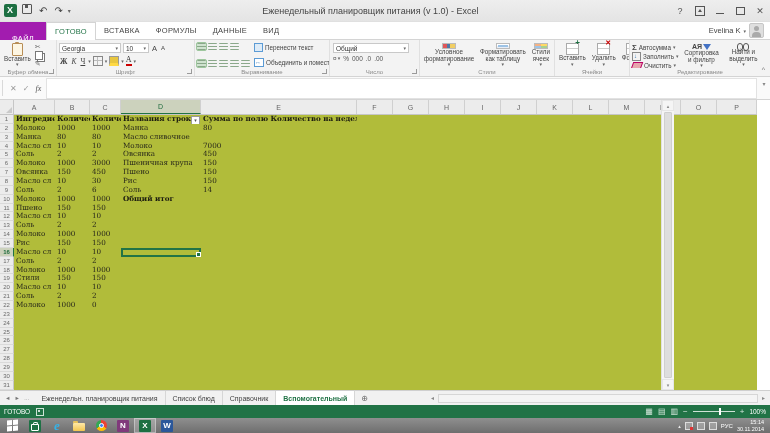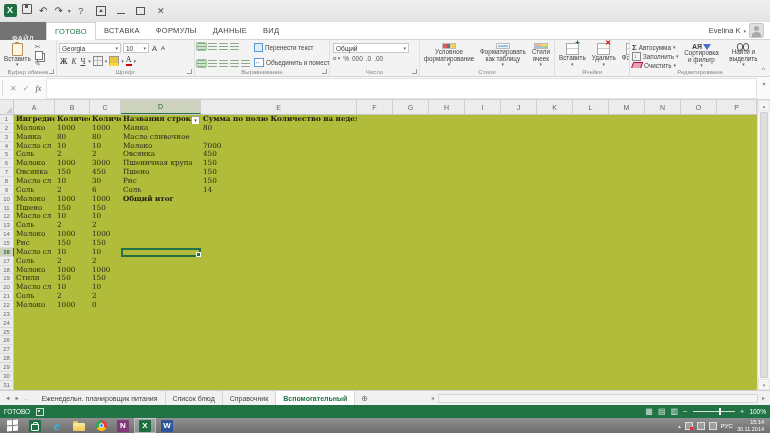--- a/index.html
+++ b/index.html
@@ -17,21 +17,21 @@
   #titlebar .title{flex:1;text-align:center;font-size:9px;color:#444;white-space:nowrap;overflow:hidden}
   .wbtns{display:flex;align-items:center;height:100%}
   .wbtn{width:20px;height:100%;display:flex;align-items:center;justify-content:center;font-size:9px;color:#555}
   .ic-ribbonopts{width:8px;height:8px;border:1px solid #555;position:relative}
   .ic-ribbonopts::after{content:"";position:absolute;left:2px;top:2px;border-left:2px solid transparent;border-right:2px solid transparent;border-bottom:3px solid #555}
   .ic-min{width:8px;height:1px;background:#555;margin-top:5px}
   .ic-restore{width:7px;height:6px;border:1px solid #555}
   
   #tabrow{position:absolute;top:22px;left:0;width:770px;height:18px;background:#fff;display:flex;align-items:stretch;border-bottom:1px solid #d4d4d4;box-sizing:border-box}
   .rtab{padding:0 8px;display:flex;align-items:center;font-size:7.5px;letter-spacing:.3px;color:#444;cursor:default}
-  .rtab.file{background:#737373;color:#fff;padding:16px 12px}
+  .rtab.file{background:#a21caf;color:#fff;padding:16px 12px}
   .rtab.active{background:#fff;color:#217346;border:1px solid #d4d4d4;border-bottom:none;margin-bottom:-1px}
   #account{margin-left:auto;display:flex;align-items:center;gap:3px;padding-right:6px;font-size:7.5px;color:#444}
   .acc-caret{font-size:5px;color:#666}
   .avatar{width:13px;height:13px;background:#dfdfdf;border:1px solid #c6c6c6;border-radius:2px;position:relative;overflow:hidden}
   .avatar::before{content:"";position:absolute;left:4px;top:2px;width:5px;height:5px;border-radius:50%;background:#aaa}
   .avatar::after{content:"";position:absolute;left:2px;top:8px;width:9px;height:6px;border-radius:4px 4px 0 0;background:#aaa}
   
   #ribbon{position:absolute;top:40px;left:0;width:770px;height:37px;background:#f3f3f3;border-bottom:1px solid #d4d4d4;box-sizing:border-box;display:flex}
   .rgroup{position:relative;border-right:1px solid #e0e0e0;box-sizing:border-box;display:flex;flex-direction:column}
   .gcontent{flex:1;display:flex;padding:2px 2px 0 2px;gap:2px;overflow:hidden}
@@ -91,21 +91,21 @@
   
   #formulabar{position:absolute;top:77px;left:0;width:770px;height:23px;background:#fafafa;display:flex;align-items:stretch;border-bottom:1px solid #d4d4d4;box-sizing:border-box}
   #namebox{width:88px;margin:1px 0 1px 1px;background:#fff;border:1px solid #d9d9d9;display:flex;align-items:center;font-size:8px;color:#333;padding:0 3px;justify-content:space-between;box-sizing:border-box}
   #namebox .caret{font-size:6px}
   .fdiv{width:1px;background:#d9d9d9;margin:3px 2px}
   .fbtns{display:flex;align-items:center;gap:6px;padding:0 5px;font-size:8px;color:#9a9a9a}
   .fx{font-family:"Liberation Serif",serif;font-style:italic;color:#555}
   #formulafield{flex:1;background:#fff;border:1px solid #e2e2e2;margin:1px 1px 0 0;box-sizing:border-box}
   #fb-expand{width:12px;display:flex;align-items:flex-start;justify-content:center;font-size:6px;color:#888;padding-top:3px}
   
-  #sheet{position:absolute;top:100px;left:0;width:770px;height:290px;background:#fff}
+  #sheet{position:absolute;top:100px;left:0;width:674px;height:290px;background:#fff}
   #colrow{position:absolute;top:0;left:0;height:15px;width:757px;display:flex;background:#eceeec;border-bottom:1px solid #c6c6c6;box-sizing:border-box}
   #corner{width:14px;background:#ececec;border-right:1px solid #c6c6c6;position:relative;box-sizing:border-box}
   #corner::after{content:"";position:absolute;right:1px;bottom:1px;border-left:6px solid transparent;border-bottom:6px solid #cacaca}
   .colh{height:100%;display:flex;align-items:center;justify-content:center;font-size:7px;color:#666;border-right:1px solid #d0d0d0;box-sizing:border-box;background:#ececec}
   .colh.sel{background:#ccd2bd;color:#1e6b3c;border-bottom:1px solid #217346}
   #gridbody{position:absolute;top:15px;left:0;width:757px;height:275px;background:#b1bc3a}
   .grow{display:flex;height:8.871px}
   .rowh{width:14px;background:#ececec;border-right:1px solid #c6c6c6;border-bottom:1px solid #dadada;box-sizing:border-box;font-size:6px;color:#6a6a6a;display:flex;align-items:center;justify-content:center;flex:none}
   .rowh.sel{background:#ccd2bd;color:#1e6b3c;font-weight:bold;border-right:1px solid #217346}
   .cell{font-family:"DejaVu Serif","Liberation Serif",serif;font-size:7.2px;line-height:8.8px;color:#26261a;padding-left:2px;white-space:nowrap;overflow:hidden;box-sizing:border-box;flex:none;position:relative}
@@ -166,20 +166,21 @@
 <body>
 
 <div id="titlebar">
   <div class="qat">
     <span class="xlogo"></span>
     <span class="qbtn"><span class="ic-floppy"></span></span>
     <span class="qbtn">↶</span>
     <span class="qbtn">↷</span>
     <span class="qcaret">▾</span>
   </div>
+  <div class="title">Еженедельный планировщик питания (v 1.0) - Excel</div>
   <div class="wbtns">
     <span class="wbtn">?</span>
     <span class="wbtn">
         <span class="ic-ribbonopts"></span>
       </span>
     <span class="wbtn">
         <span class="ic-min"></span>
       </span>
     <span class="wbtn">
         <span class="ic-restore"></span>

